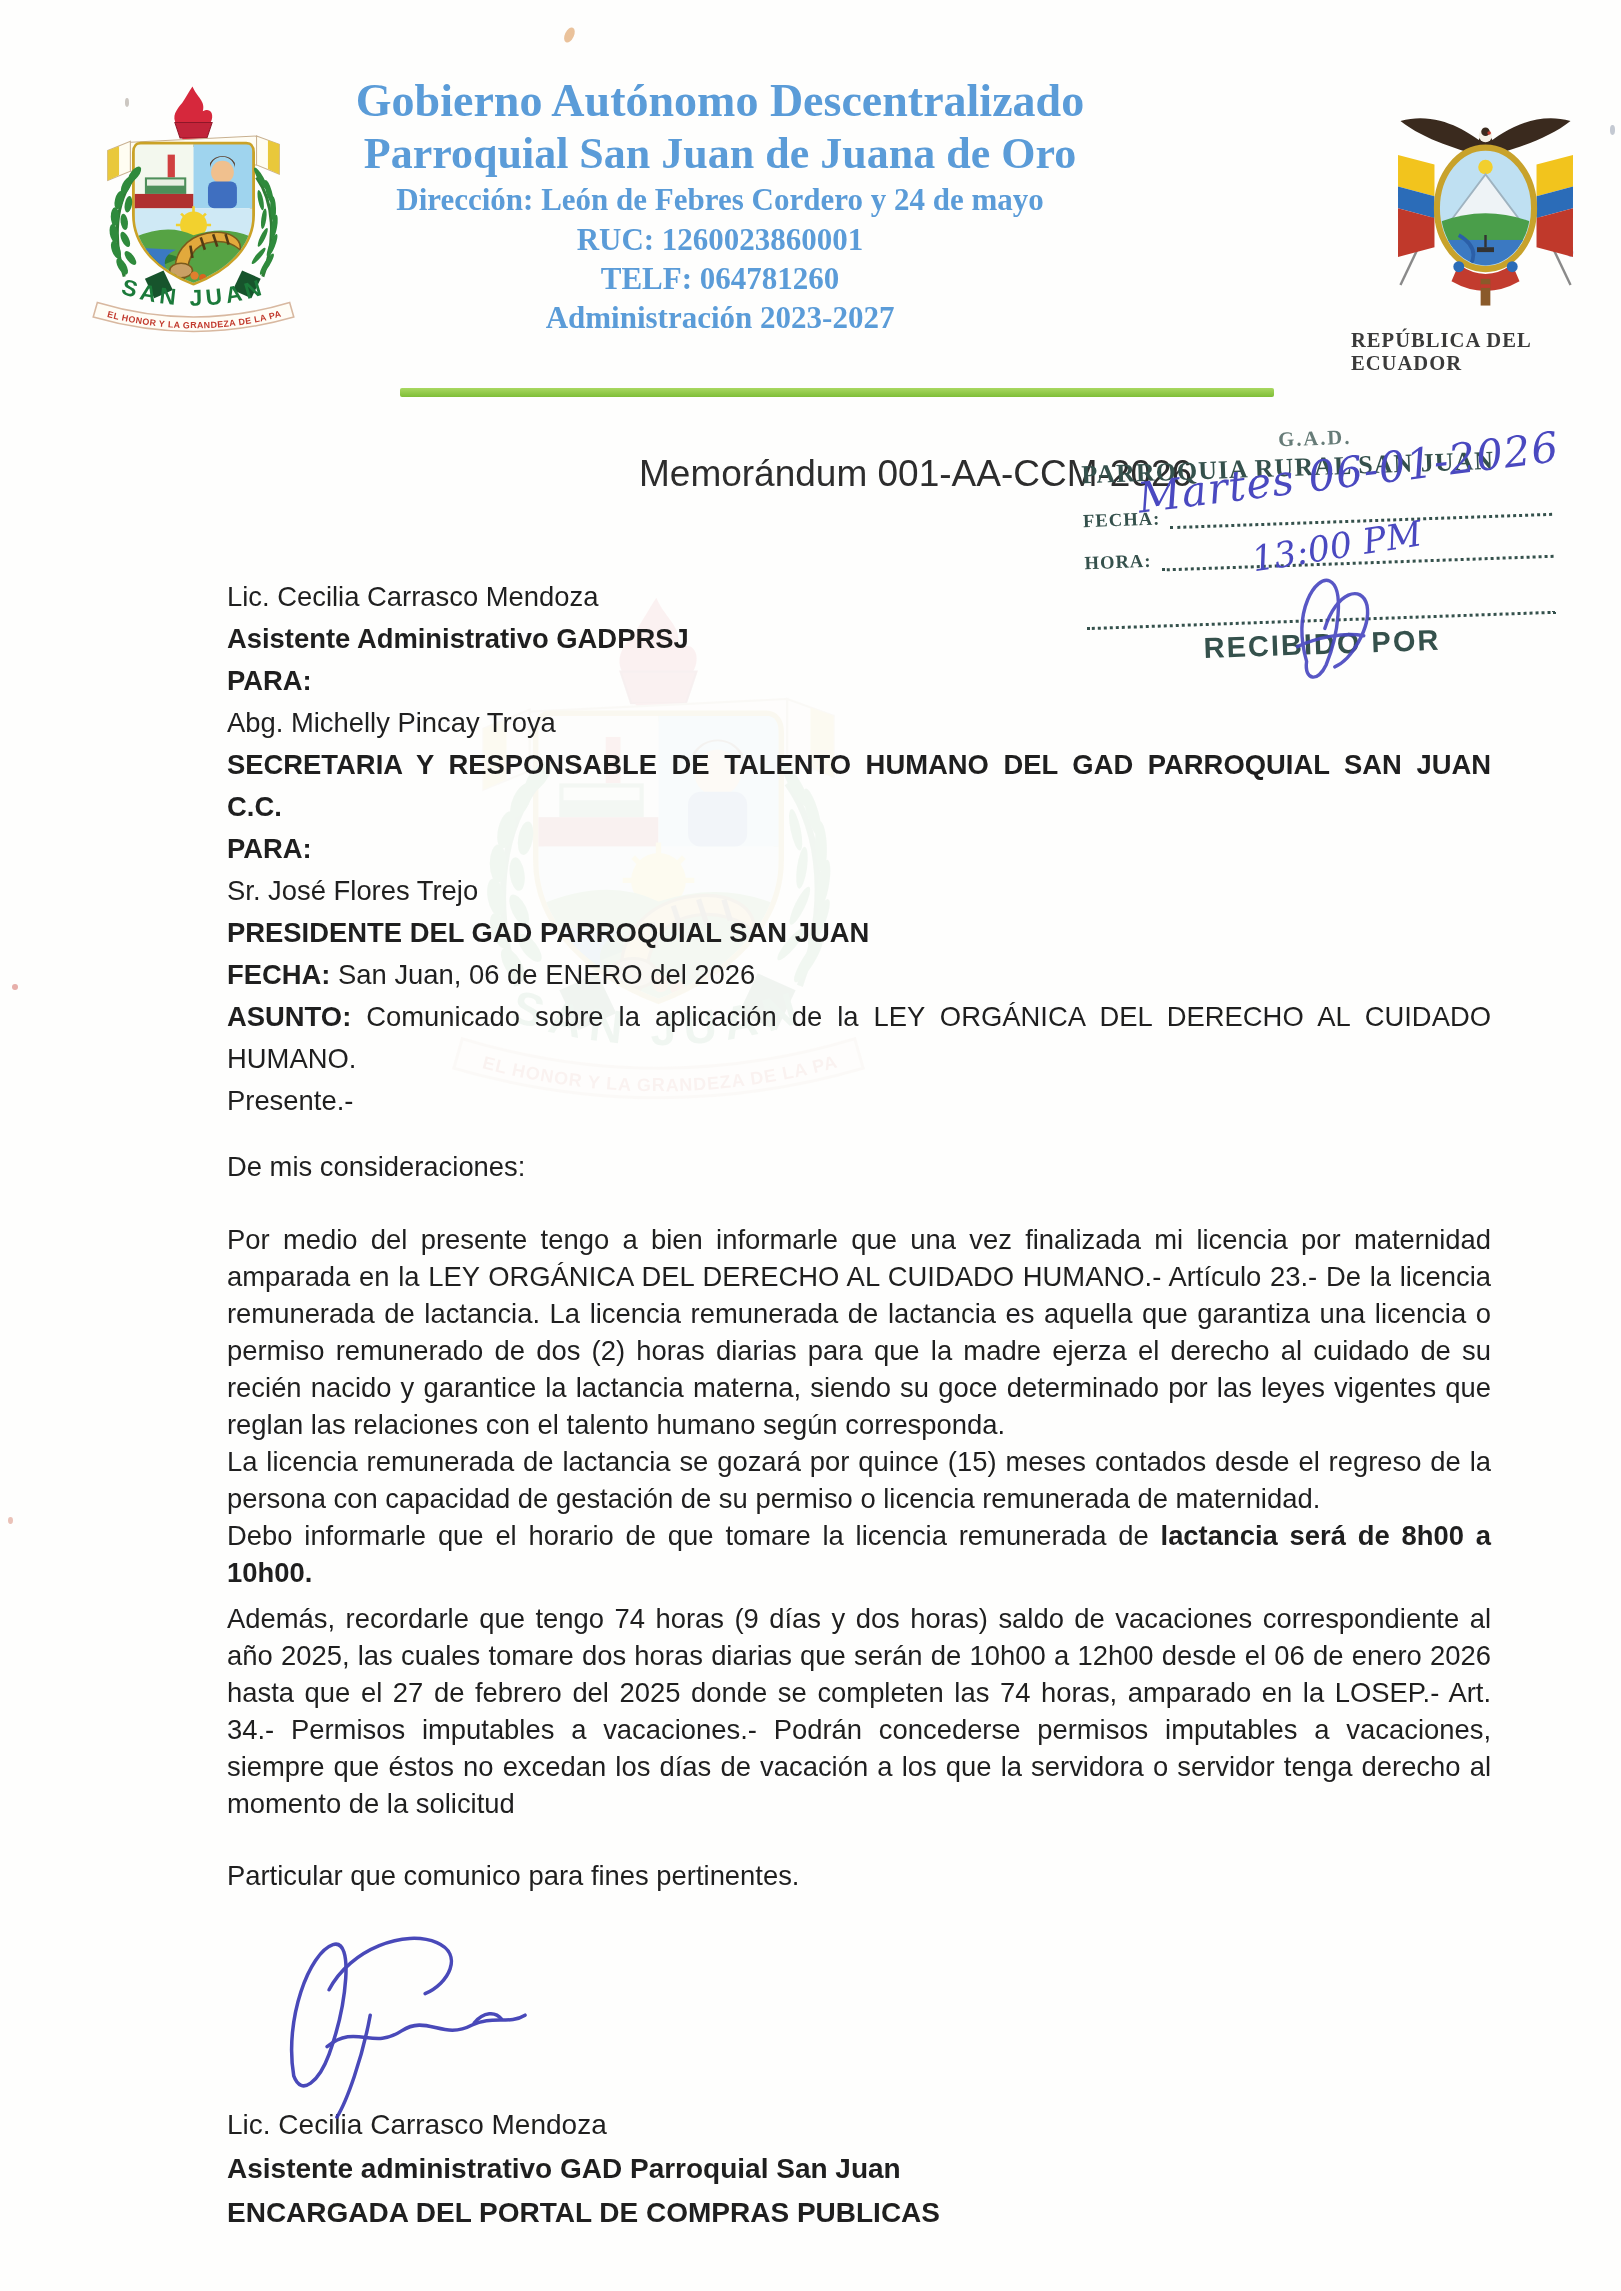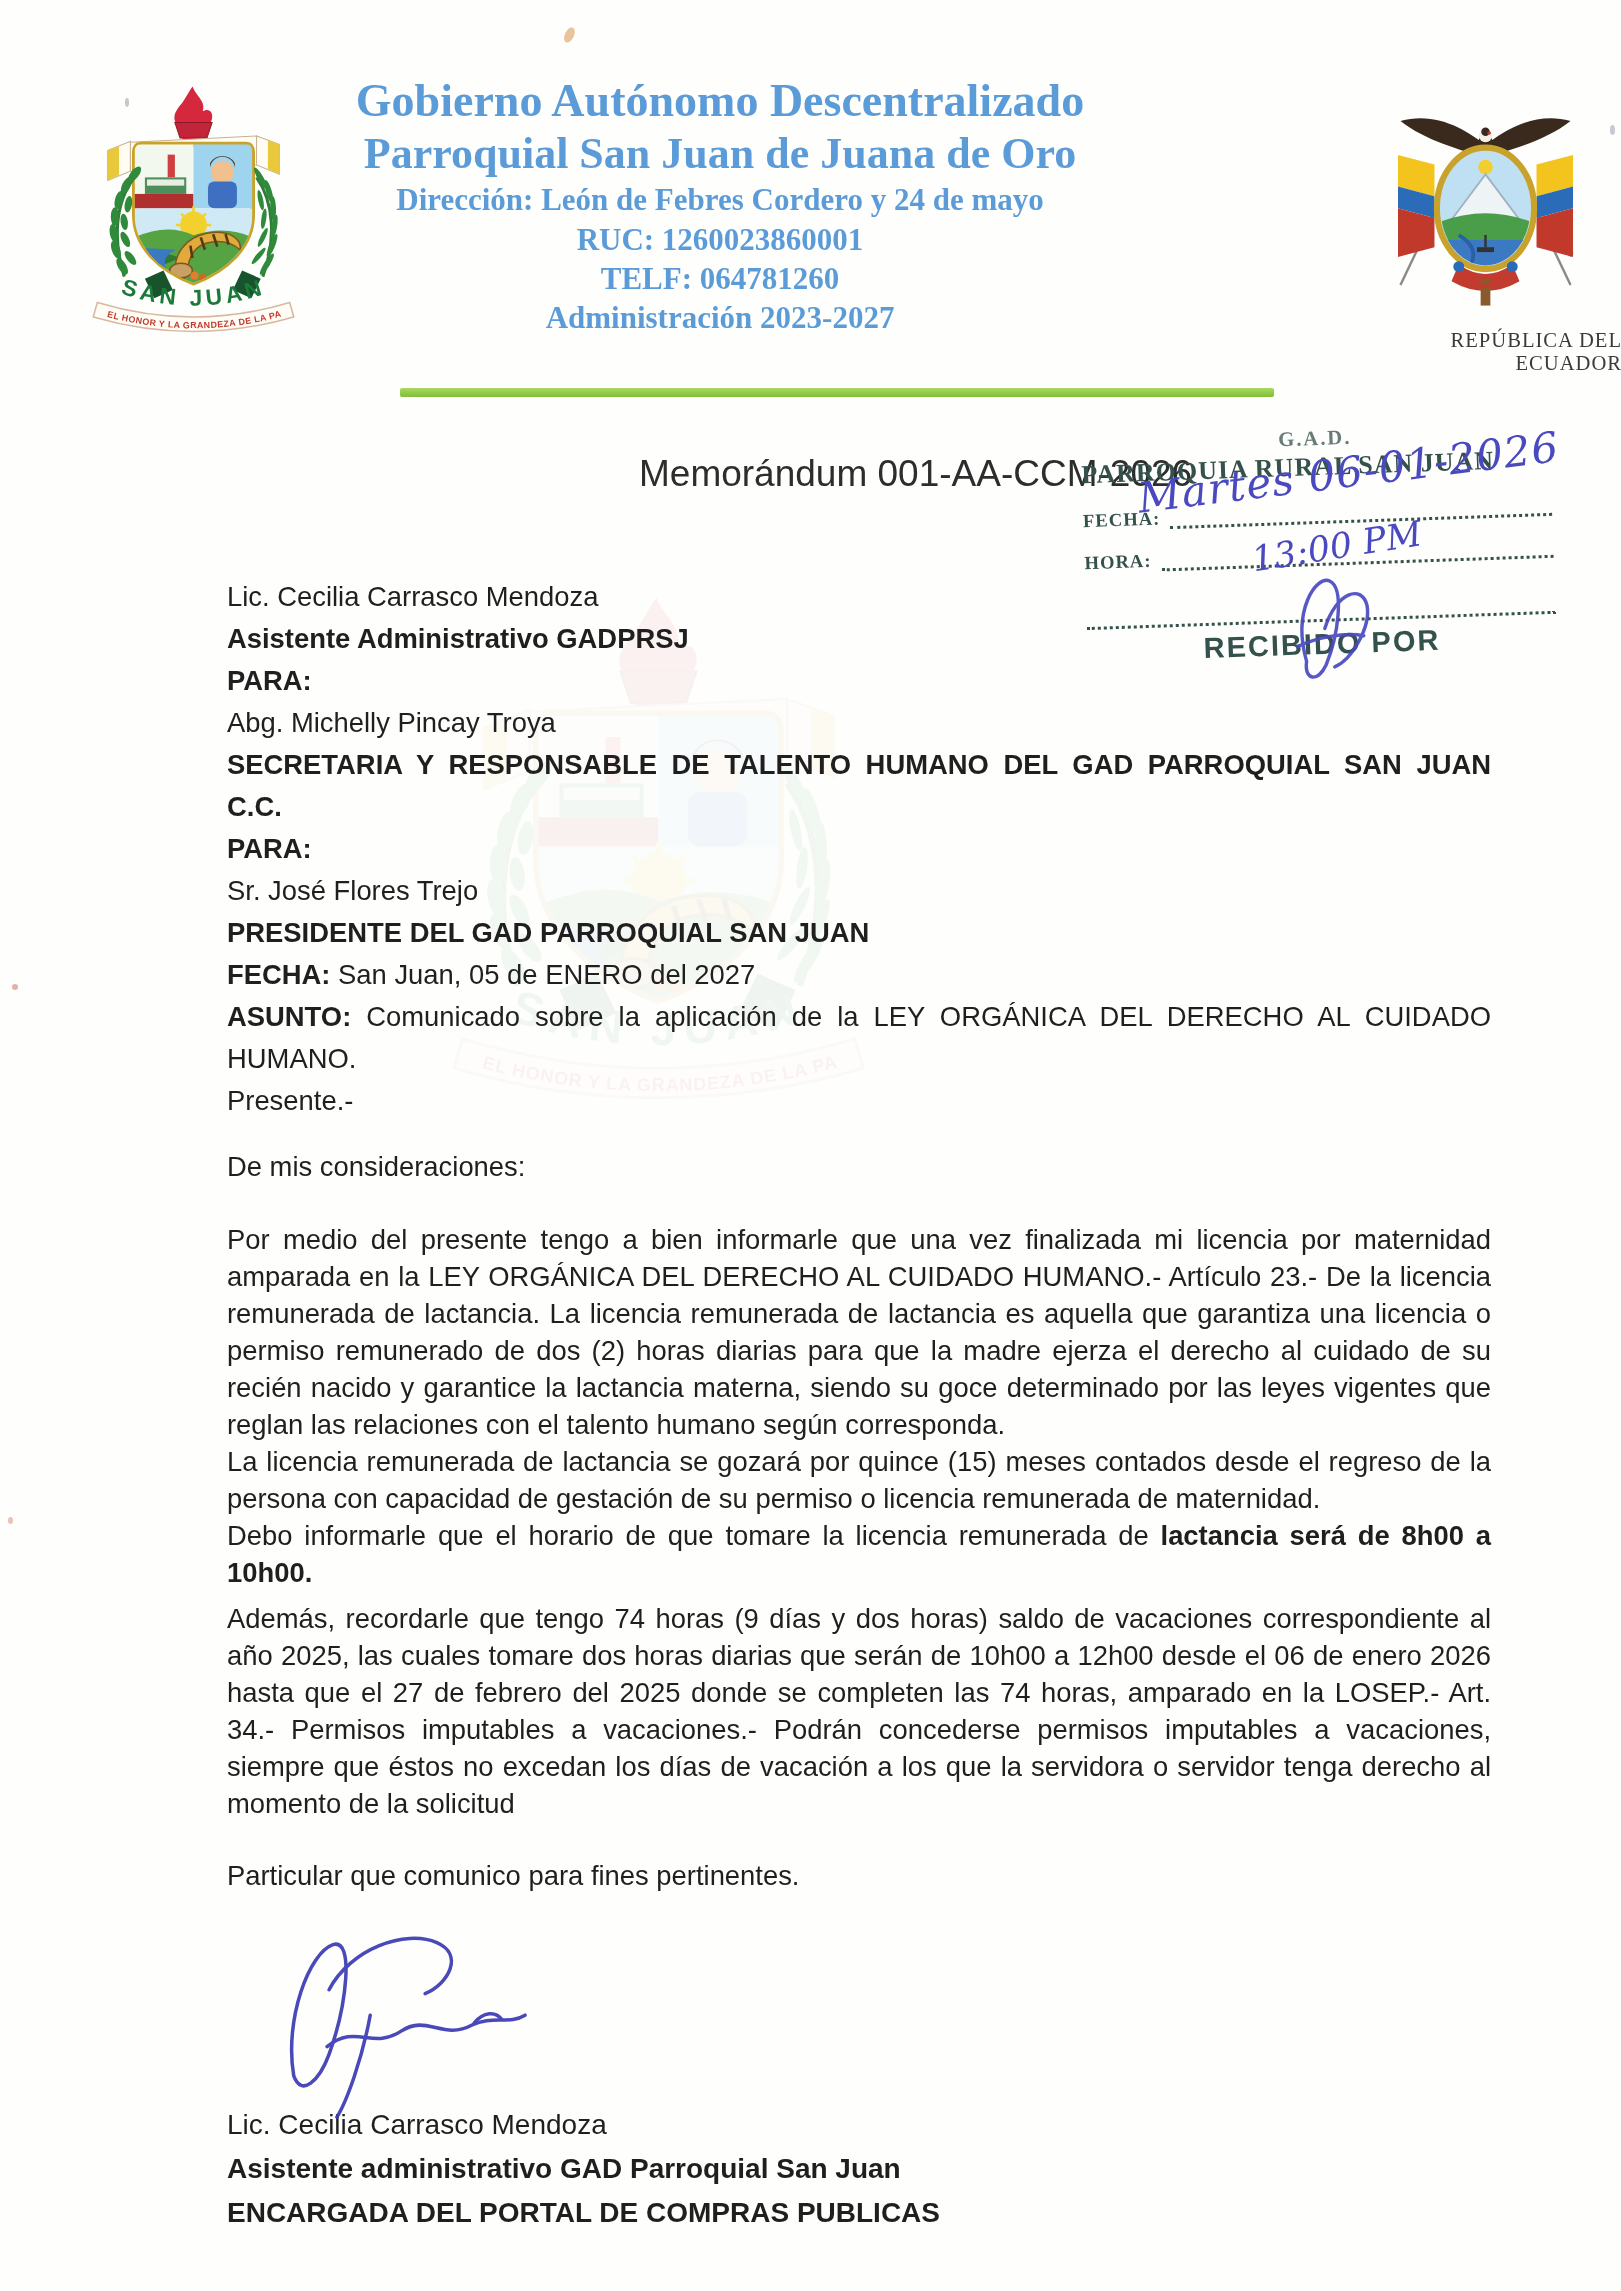--- a/index.html
+++ b/index.html
@@ -9,22 +9,22 @@
   
   .hdr-center{position:absolute;left:235px;top:74px;width:970px;text-align:center;
               font-family:"Liberation Serif",serif;font-weight:bold;color:#5b9cd8;}
   .hdr-l1{font-size:46px;line-height:1.18;}
   .hdr-l2{font-size:44px;line-height:1.18;}
   .hdr-small{font-size:31px;line-height:1.27;}
   .green-rule{position:absolute;left:400px;top:388px;width:874px;height:8.8px;
               background:linear-gradient(to bottom,#a9d861,#7fbe37);border-radius:2px;}
   .seal-left{position:absolute;left:59px;top:82px;width:269px;height:259px;}
   .seal-right{position:absolute;left:1364px;top:108px;width:243px;height:208px;}
-  .seal-right-caption{position:absolute;left:1351px;top:329px;width:271px;text-align:right;
-              font-family:"Liberation Serif",serif;font-size:20.6px;letter-spacing:1px;color:#3a3a3a;}
+  .seal-right-caption{position:absolute;left:1351px;top:329px;width:271px;text-align:left;
+              font-family:"Liberation Serif",serif;font-size:20.6px;letter-spacing:1px;color:#3a3a3a;font-weight:bold;}
 
   
   .memo-title{position:absolute;left:639px;top:453px;font-size:37px;color:#2d2d2d;}
   .stamp{position:absolute;left:1084px;top:427px;width:469px;transform:rotate(-2deg);color:#35514c;}
   .stamp-gad{text-align:center;font-family:"Liberation Serif",serif;font-weight:bold;
              font-size:20.6px;letter-spacing:2px;opacity:.75;}
   .stamp-org{font-family:"Liberation Serif",serif;font-weight:bold;font-size:26px;
              letter-spacing:1px;white-space:nowrap;margin-top:2px;}
   .stamp-row{display:flex;align-items:flex-end;margin-top:15.7px;}
   .stamp-label{font-size:18.6px;font-weight:bold;letter-spacing:1px;font-family:"Liberation Serif",serif;}
@@ -265,21 +265,21 @@
   <div class="body-block">
     <div>Lic. Cecilia Carrasco Mendoza</div>
     <div class="b">Asistente Administrativo GADPRSJ</div>
     <div class="b">PARA:</div>
     <div>Abg. Michelly Pincay Troya</div>
     <div class="b stretch">SECRETARIA Y RESPONSABLE DE TALENTO HUMANO DEL GAD PARROQUIAL SAN JUAN</div>
     <div class="b">C.C.</div>
     <div class="b">PARA:</div>
     <div>Sr. José Flores Trejo</div>
     <div class="b">PRESIDENTE DEL GAD PARROQUIAL SAN JUAN</div>
-    <div><span class="b">FECHA:</span><span> San Juan, 05 de ENERO del 2027</span></div>
+    <div><span class="b">FECHA:</span><span> San Juan, 06 de ENERO del 2026</span></div>
     <div class="jline"><span class="b">ASUNTO:</span><span> Comunicado sobre la aplicación de la LEY ORGÁNICA DEL DERECHO AL CUIDADO HUMANO.</span></div>
     <div>Presente.-</div>
     <div class="salut">De mis consideraciones:</div>
     <div class="para p1">Por medio del presente tengo a bien informarle que una vez finalizada mi licencia por maternidad amparada en la LEY ORGÁNICA DEL DERECHO AL CUIDADO HUMANO.- Artículo 23.- De la licencia remunerada de lactancia. La licencia remunerada de lactancia es aquella que garantiza una licencia o permiso remunerado de dos (2) horas diarias para que la madre ejerza el derecho al cuidado de su recién nacido y garantice la lactancia materna, siendo su goce determinado por las leyes vigentes que reglan las relaciones con el talento humano según corresponda.</div>
     <div class="para">La licencia remunerada de lactancia se gozará por quince (15) meses contados desde el regreso de la persona con capacidad de gestación de su permiso o licencia remunerada de maternidad.</div>
     <div class="para"><span>Debo informarle que el horario de que tomare la licencia remunerada de </span><span class="b">lactancia será de 8h00 a 10h00.</span></div>
     <div class="para p4">Además, recordarle que tengo 74 horas (9 días y dos horas) saldo de vacaciones correspondiente al año 2025, las cuales tomare dos horas diarias que serán de 10h00 a 12h00 desde el 06 de enero 2026 hasta que el 27 de febrero del 2025 donde se completen las 74 horas, amparado en la LOSEP.- Art. 34.- Permisos imputables a vacaciones.- Podrán concederse permisos imputables a vacaciones, siempre que éstos no excedan los días de vacación a los que la servidora o servidor tenga derecho al momento de la solicitud</div>
   </div>
 
   <div class="closing">Particular que comunico para fines pertinentes.</div>

